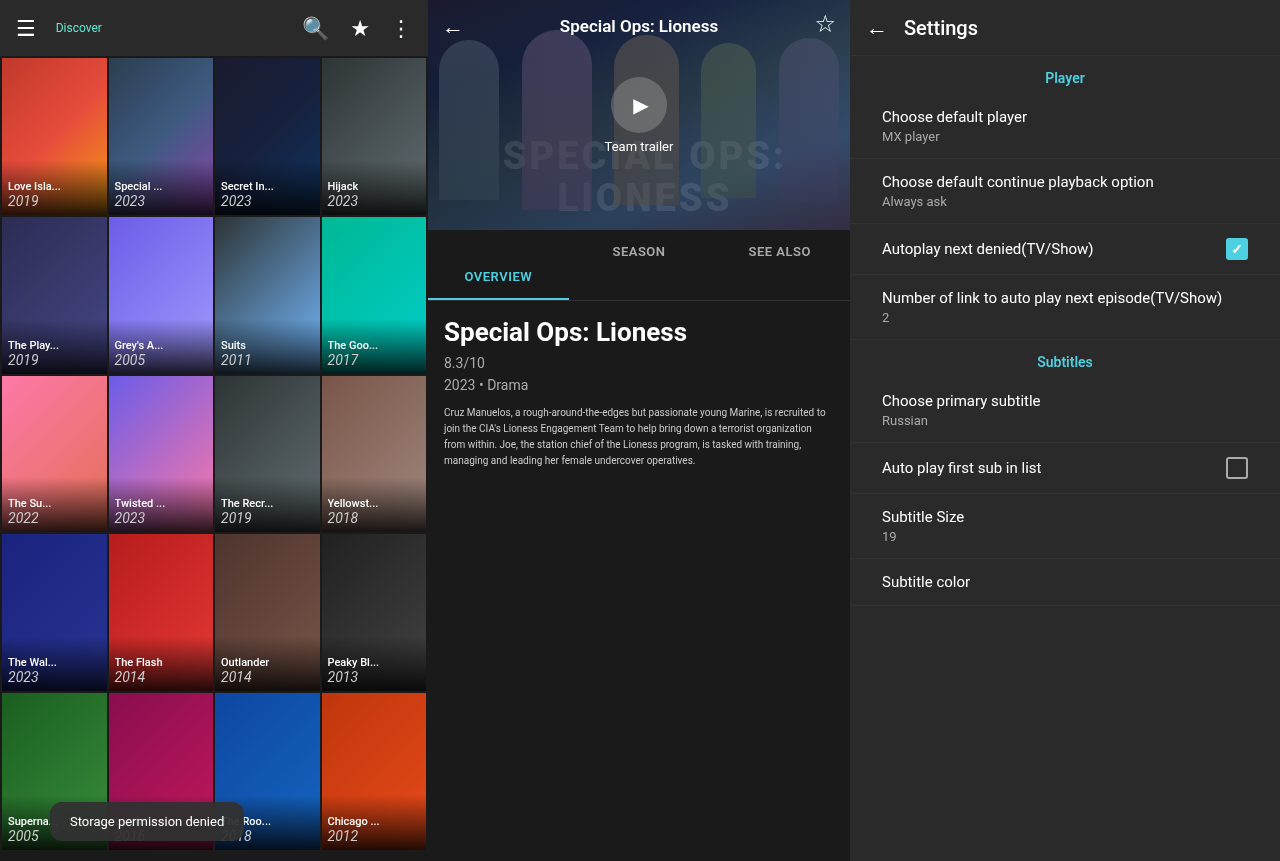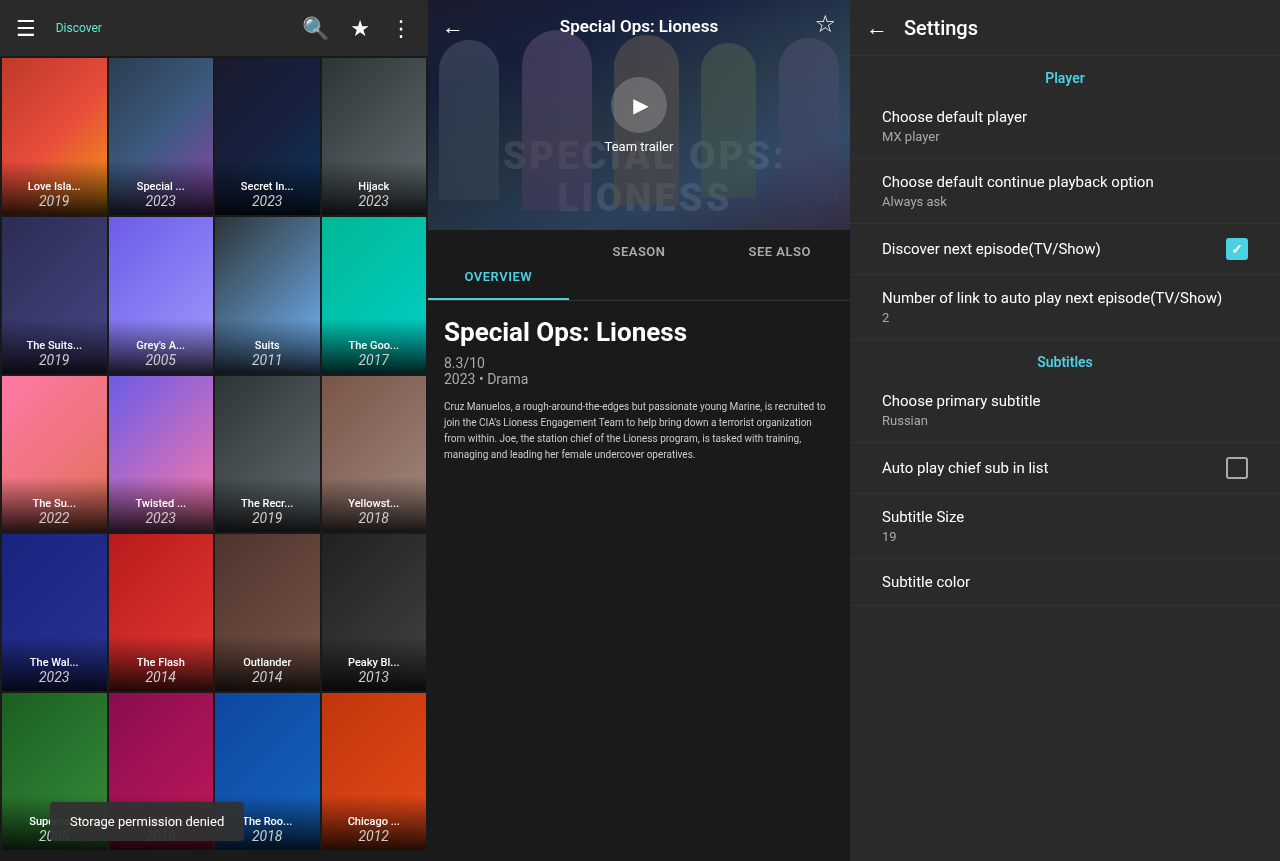--- a/index.html
+++ b/index.html
@@ -59,21 +59,20 @@
       overflow: hidden;
       cursor: pointer;
     }
     .media-card-overlay {
       position: absolute;
       bottom: 0;
       left: 0;
       right: 0;
       background: linear-gradient(transparent, rgba(0,0,0,0.85));
       padding: 20px 6px 6px;
-      text-align: center;
     }
     .media-card-title {
       color: #fff;
       font-size: 11px;
       font-weight: 500;
       white-space: nowrap;
       overflow: hidden;
       text-overflow: ellipsis;
     }
     .media-card-year {
@@ -105,21 +104,21 @@
     .card-chicago { background: linear-gradient(135deg, #bf360c 0%, #e64a19 100%); }
 
     
     .toast {
       position: absolute;
       bottom: 20px;
       left: 50px;
       background: rgba(50,50,50,0.95);
       color: #fff;
       padding: 12px 20px;
-      border-radius: 4px;
+      border-radius: 12px;
       font-size: 13px;
       z-index: 100;
     }
 
     
     .middle-panel {
       flex: 1;
       background: #1a1a1a;
       overflow-y: auto;
       position: relative;
@@ -185,20 +184,21 @@
       margin-bottom: 8px;
     }
     .show-meta {
       color: #aaa;
       font-size: 14px;
       margin-bottom: 12px;
     }
     .show-rating {
       color: #aaa;
       font-size: 14px;
+      margin-bottom: 6px;
     }
     .show-description {
       color: #ccc;
       font-size: 10px;
       line-height: 1.6;
     }
 
     
     .right-panel {
       width: 430px;
@@ -312,21 +312,21 @@
     </div>
   </div>
         <div class="media-card card-hijack">
     <div class="media-card-overlay">
       <div class="media-card-title">Hijack</div>
       <div class="media-card-year">2023</div>
     </div>
   </div>
         <div class="media-card card-witcher">
     <div class="media-card-overlay">
-      <div class="media-card-title">The Suits...</div>
+      <div class="media-card-title">The Play...</div>
       <div class="media-card-year">2019</div>
     </div>
   </div>
         <div class="media-card card-greys">
     <div class="media-card-overlay">
       <div class="media-card-title">Grey's A...</div>
       <div class="media-card-year">2005</div>
     </div>
   </div>
         <div class="media-card card-suits">
@@ -483,38 +483,38 @@
         <div class="settings-item">
         <div class="settings-item-label">Choose default player</div>
         <div class="settings-item-value">MX player</div>
       </div>
         <div class="settings-item">
         <div class="settings-item-label">Choose default continue playback option</div>
         <div class="settings-item-value">Always ask</div>
       </div>
         <div class="settings-item">
         <div class="settings-item-row">
-          <span class="settings-item-label">Discover next episode(TV/Show)</span>
+          <span class="settings-item-label">Autoplay next denied(TV/Show)</span>
           <div class="checkbox-checked">
               <span class="checkmark">✓</span>
             </div>
         </div>
       </div>
         <div class="settings-item">
         <div class="settings-item-label">Number of link to auto play next episode(TV/Show)</div>
         <div class="settings-item-value">2</div>
       </div>
         <div class="settings-section-label">Subtitles</div>
         <div class="settings-item">
         <div class="settings-item-label">Choose primary subtitle</div>
         <div class="settings-item-value">Russian</div>
       </div>
         <div class="settings-item">
         <div class="settings-item-row">
-          <span class="settings-item-label">Auto play chief sub in list</span>
+          <span class="settings-item-label">Auto play first sub in list</span>
           <div class="checkbox-unchecked"></div>
         </div>
       </div>
         <div class="settings-item">
         <div class="settings-item-label">Subtitle Size</div>
         <div class="settings-item-value">19</div>
       </div>
         <div class="settings-item">
         <div class="settings-item-label">Subtitle color</div>
 

